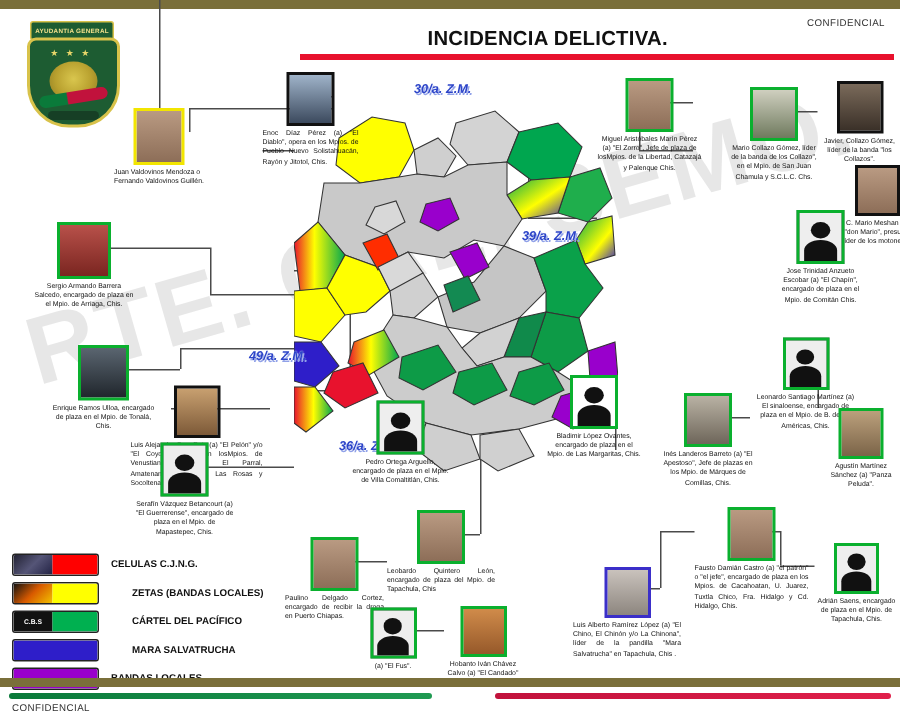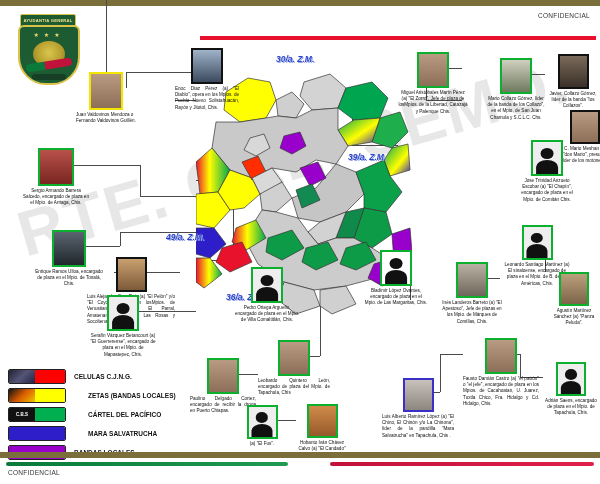--- a/index.html
+++ b/index.html
@@ -99,20 +99,21 @@
       <span>AYUDANTIA GENERAL</span>
     </div>
     <div class="crest-body">
       <div class="crest-stars">★★★</div>
       <div class="crest-eagle"></div>
       <div class="crest-swoosh"></div>
       <div class="crest-base"></div>
     </div>
   </div>
 
+  <div class="title">INCIDENCIA DELICTIVA.</div>
   <div class="redbar"></div>
 
   <div class="wm">RTE. GAL. SEMO.</div>
 
   <div id="lines">
       <div class="ln lnv" style="left: 106px; top: 0px; height: 88px;"></div>
       <div class="ln lnv" style="left: 126px; top: 72px; height: 16px;"></div>
       <div class="ln lnh" style="left: 126px; top: 72px; width: 96px;"></div>
       <div class="ln lnh" style="left: 203px; top: 64px; width: 19px;"></div>
       <div class="ln lnh" style="left: 54px; top: 165px; width: 86px;"></div>

